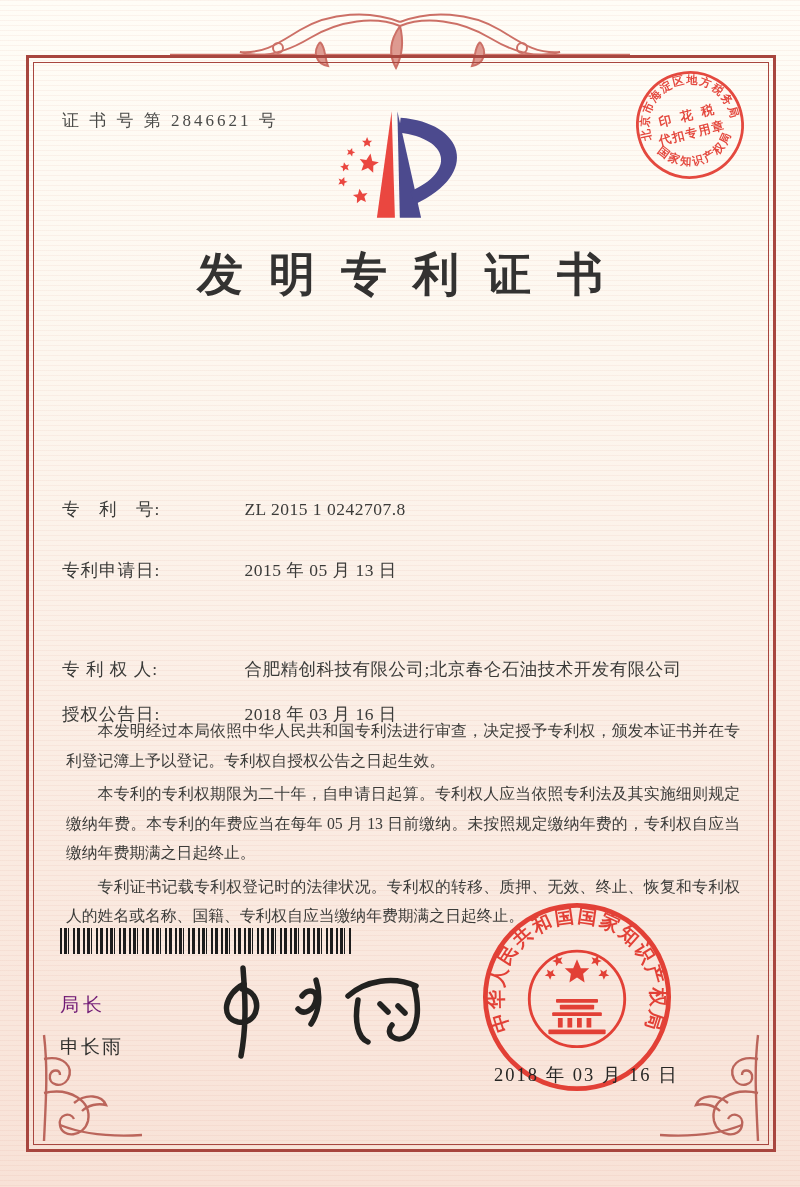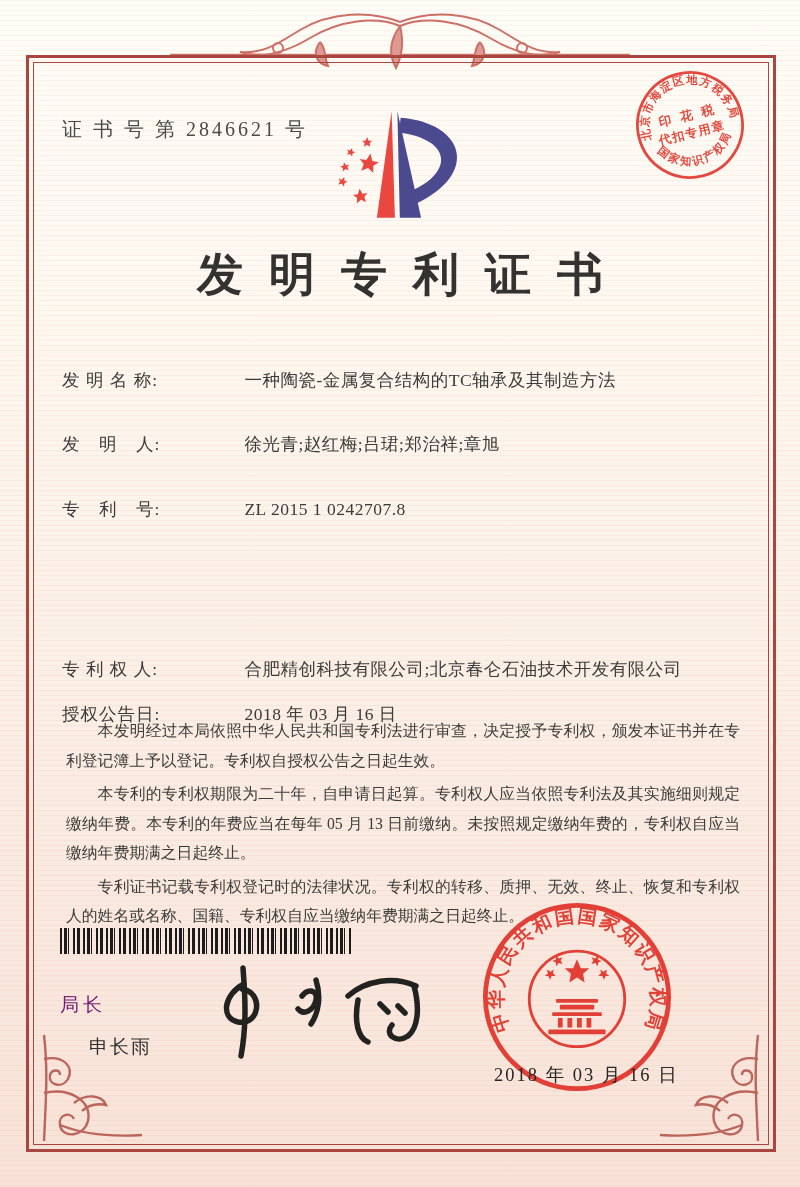--- a/index.html
+++ b/index.html
@@ -10,38 +10,38 @@
       repeating-linear-gradient(180deg, rgba(205,110,90,0.07) 0 1px, rgba(0,0,0,0) 1px 5px),
       linear-gradient(180deg,#fffdf7 0%,#fdf7ef 30%,#fbeee5 60%,#f8e2d7 100%);
   }
   .page{position:absolute;inset:0;}
   
   .frame-outer{position:absolute;left:26px;top:55px;right:24px;bottom:35px;
     border:3px solid #a8463f;}
   .frame-inner{position:absolute;left:4px;top:4px;right:4px;bottom:4px;
     border:1px solid #a8463f;}
   .abs{position:absolute;}
-  .cert-no{left:62px;top:116px;font-size:20px;letter-spacing:3px;color:#4a4a48;}
+  .cert-no{left:62px;top:109px;font-size:17px;letter-spacing:3px;color:#4a4a48;}
   .title{left:0;top:244px;width:800px;text-align:center;font-size:46px;font-weight:600;
     color:#333231;letter-spacing:26px;text-indent:26px;}
   .field{left:62px;width:690px;font-size:17.5px;color:#3b3b39;white-space:nowrap;}
   .field .lab{display:inline-block;min-width:178px;letter-spacing:1px;}
   .field .val{letter-spacing:0.5px;}
   .paras{left:62px;top:712px;width:682px;color:#3c3c3a;font-size:15.8px;
     line-height:29.5px;text-align:justify;}
   .paras p{margin:4px;text-indent:2em;}
   .barcode{left:60px;top:928px;width:292px;height:26px;
     background:
       repeating-linear-gradient(90deg,#1c1c1c 0 2px,rgba(0,0,0,0) 2px 4px,#1c1c1c 4px 7px,rgba(0,0,0,0) 7px 8px,
       #1c1c1c 8px 9px,rgba(0,0,0,0) 9px 13px,#1c1c1c 13px 15px,rgba(0,0,0,0) 15px 17px,
       #1c1c1c 17px 20px,rgba(0,0,0,0) 20px 23px);}
   .director-label{left:60px;top:992px;font-size:19px;color:#701a75;
     font-family:"Liberation Sans","DejaVu Sans",sans-serif;letter-spacing:4px;}
   .director-name{left:60px;top:1034px;font-size:19px;color:#2f2f2d;
-    font-family:"Liberation Sans","DejaVu Sans",sans-serif;letter-spacing:2px;margin-left:29px;}
+    font-family:"Liberation Sans","DejaVu Sans",sans-serif;letter-spacing:2px;}
   .sig{left:198px;top:962px;}
   .issue-date{left:494px;top:1062px;font-size:18.5px;color:#262624;letter-spacing:2px;}
   .tax-seal{left:615px;top:50px;transform:rotate(-14deg);opacity:.92;}
   .cnipa-seal{left:472px;top:892px;opacity:.96;}
   .top-ornament{left:170px;top:2px;}
   .corner{width:120px;height:120px;}
   .corner-bl{left:30px;bottom:38px;}
   .corner-br{right:28px;bottom:38px;transform:scaleX(-1);}
   .logo{left:318px;top:92px;}
 </style>
@@ -119,31 +119,27 @@
     </text>
     <text x="80" y="74" text-anchor="middle" font-size="13.5" fill="#e23a30" letter-spacing="3" font-weight="bold" font-family="Liberation Sans, DejaVu Sans, sans-serif">印 花 税</text>
     <text x="80" y="93" text-anchor="middle" font-size="13" fill="#e23a30" letter-spacing="1.5" font-weight="bold" font-family="Liberation Sans, DejaVu Sans, sans-serif">代扣专用章</text>
     <text font-size="12" fill="#e23a30" letter-spacing="2" font-weight="bold" font-family="Liberation Sans, DejaVu Sans, sans-serif">
       <textPath href="#tax-arc-bot" startOffset="50%" text-anchor="middle">国家知识产权局</textPath>
     </text>
   </svg>
 
   <div class="abs title">发明专利证书</div>
 
-  <div class="abs field" style="top:368px">
-    <span class="lab">发 明 名 称:</span>
-    <span class="val">一种陶瓷-金属复合结构的TC轴承及其制造方法</span>
-  </div>
-  <div class="abs field" style="top:432px">
-    <span class="lab">发　明　人:</span>
-    <span class="val">徐光青;赵红梅;吕珺;郑治祥;章旭</span>
-  </div>
   <div class="abs field" style="top:497px">
     <span class="lab">专　利　号:</span>
     <span class="val">ZL 2015 1 0242707.8</span>
+  </div>
+  <div class="abs field" style="top:558px">
+    <span class="lab">专利申请日:</span>
+    <span class="val">2015 年 05 月 13 日</span>
   </div>
   <div class="abs field" style="top:657px">
     <span class="lab">专 利 权 人:</span>
     <span class="val">合肥精创科技有限公司;北京春仑石油技术开发有限公司</span>
   </div>
   <div class="abs field" style="top:702px">
     <span class="lab">授权公告日:</span>
     <span class="val">2018 年 03 月 16 日</span>
   </div>
 

